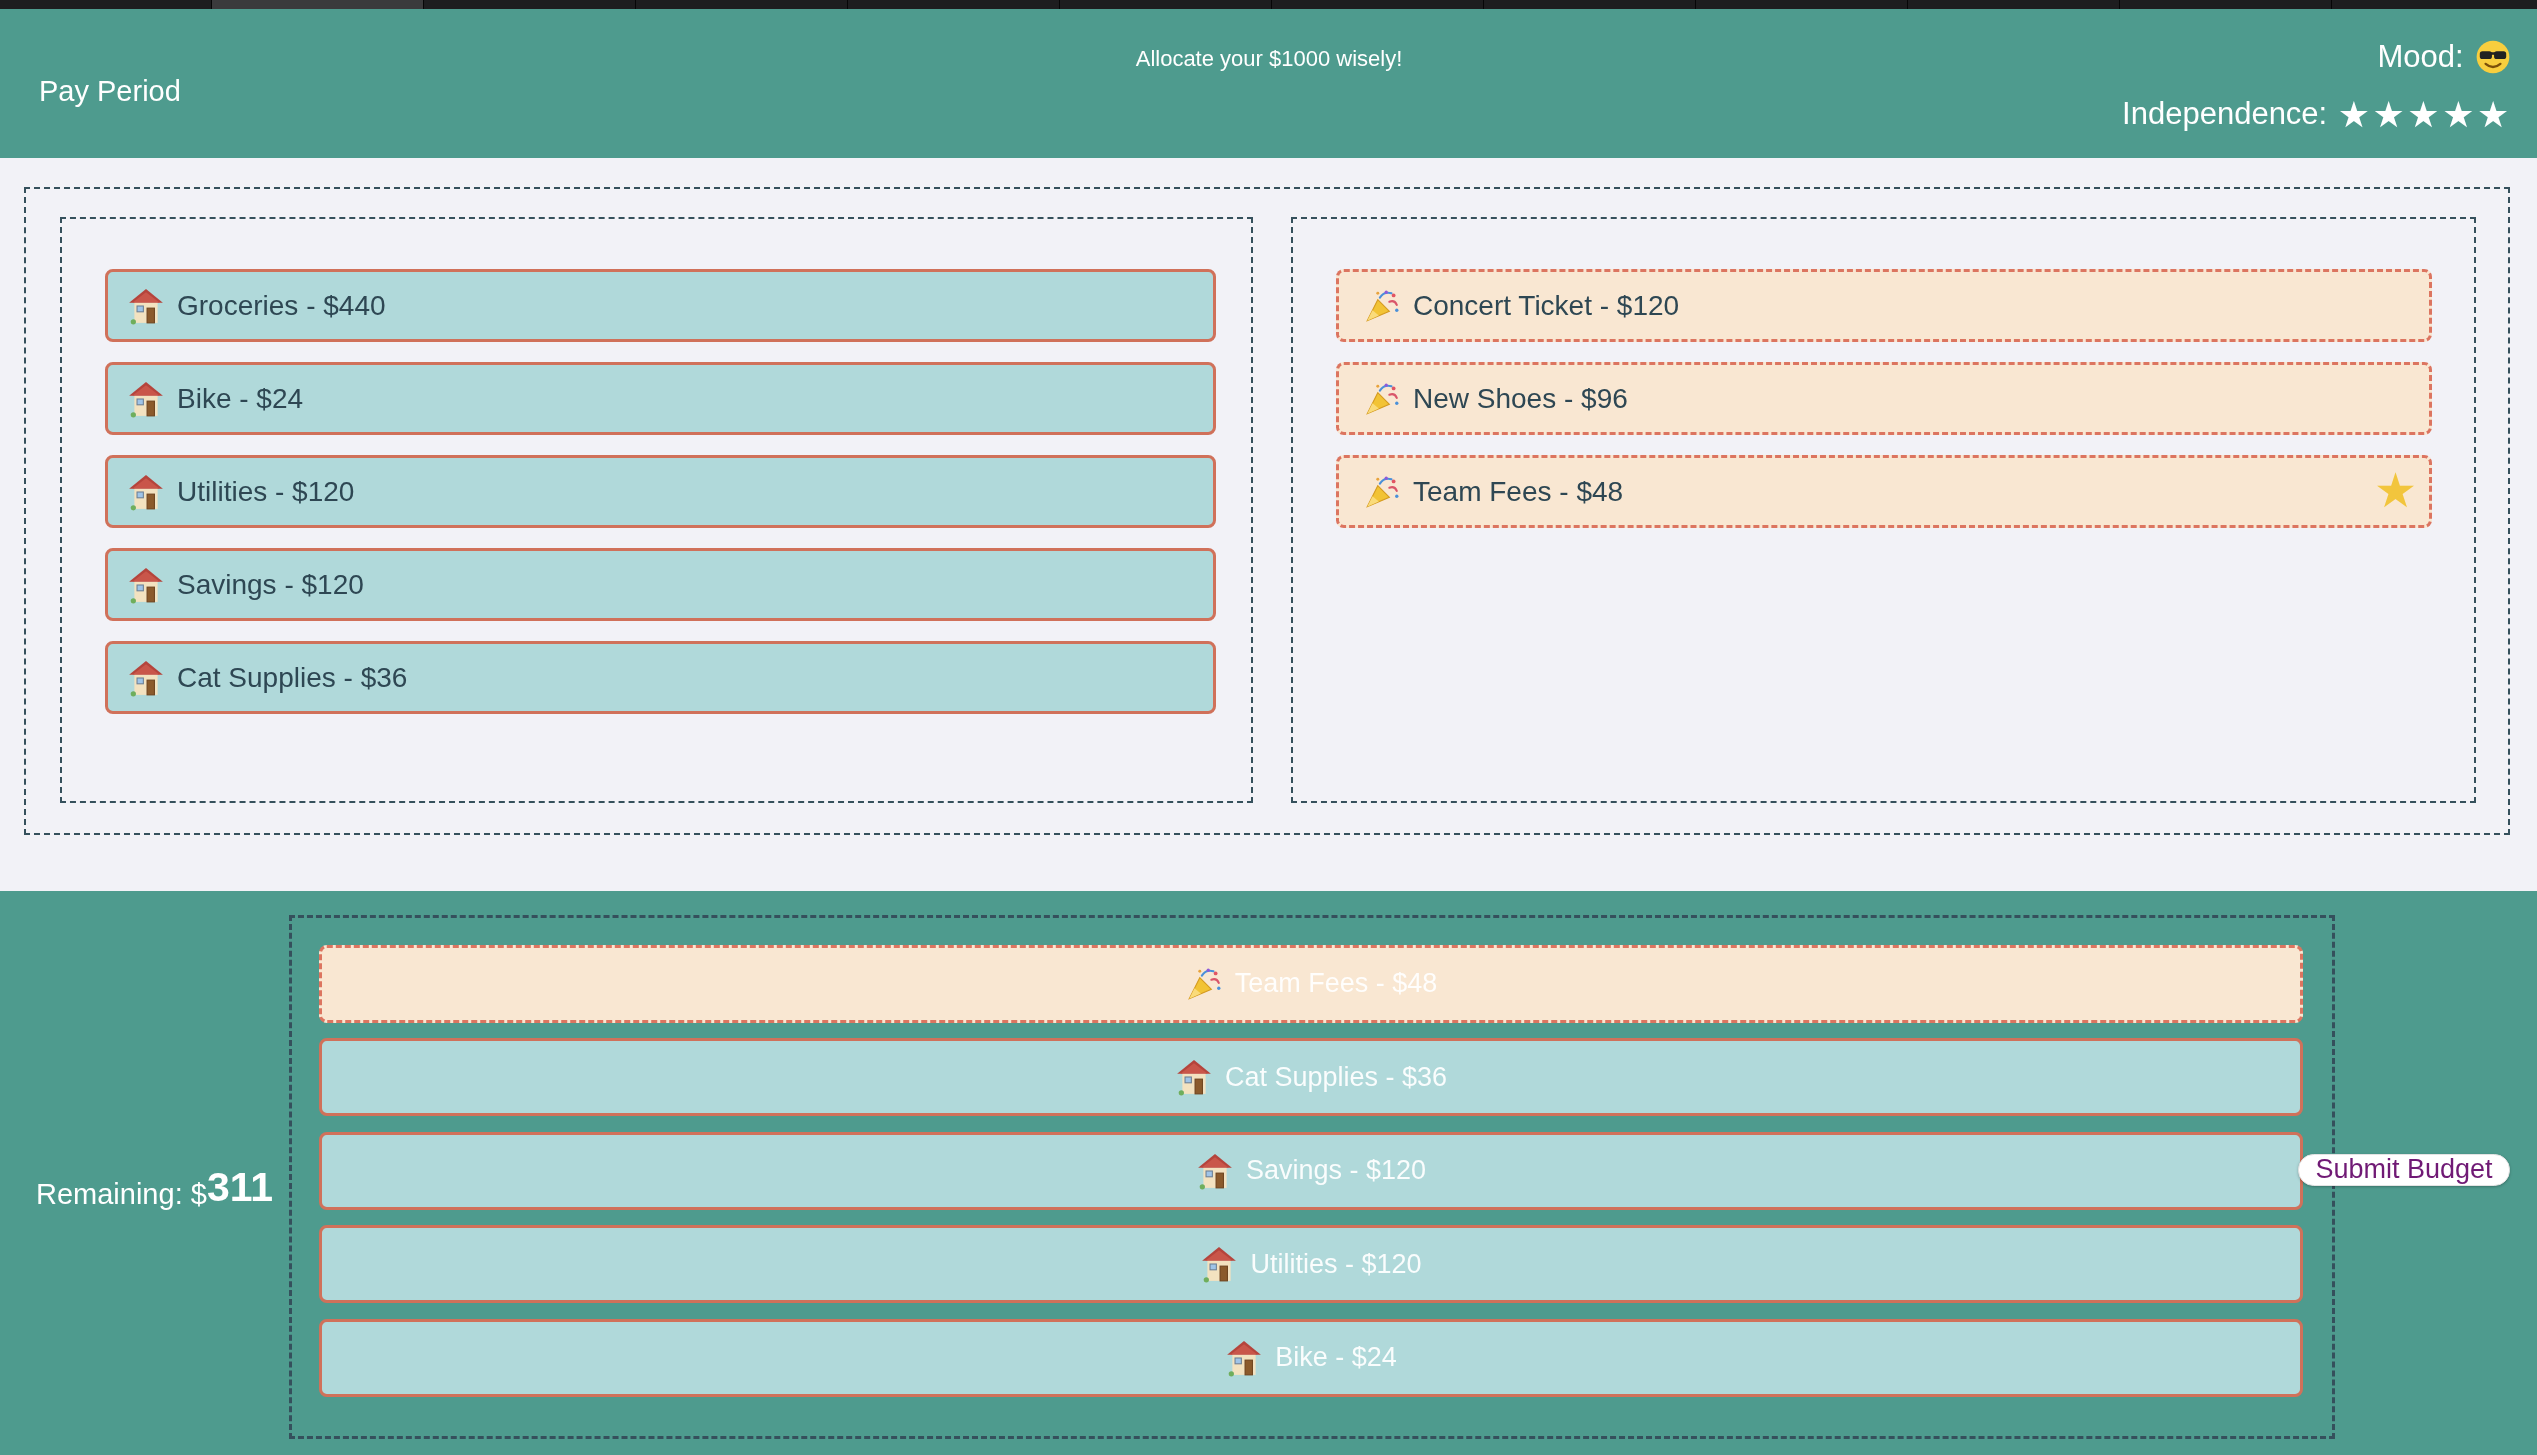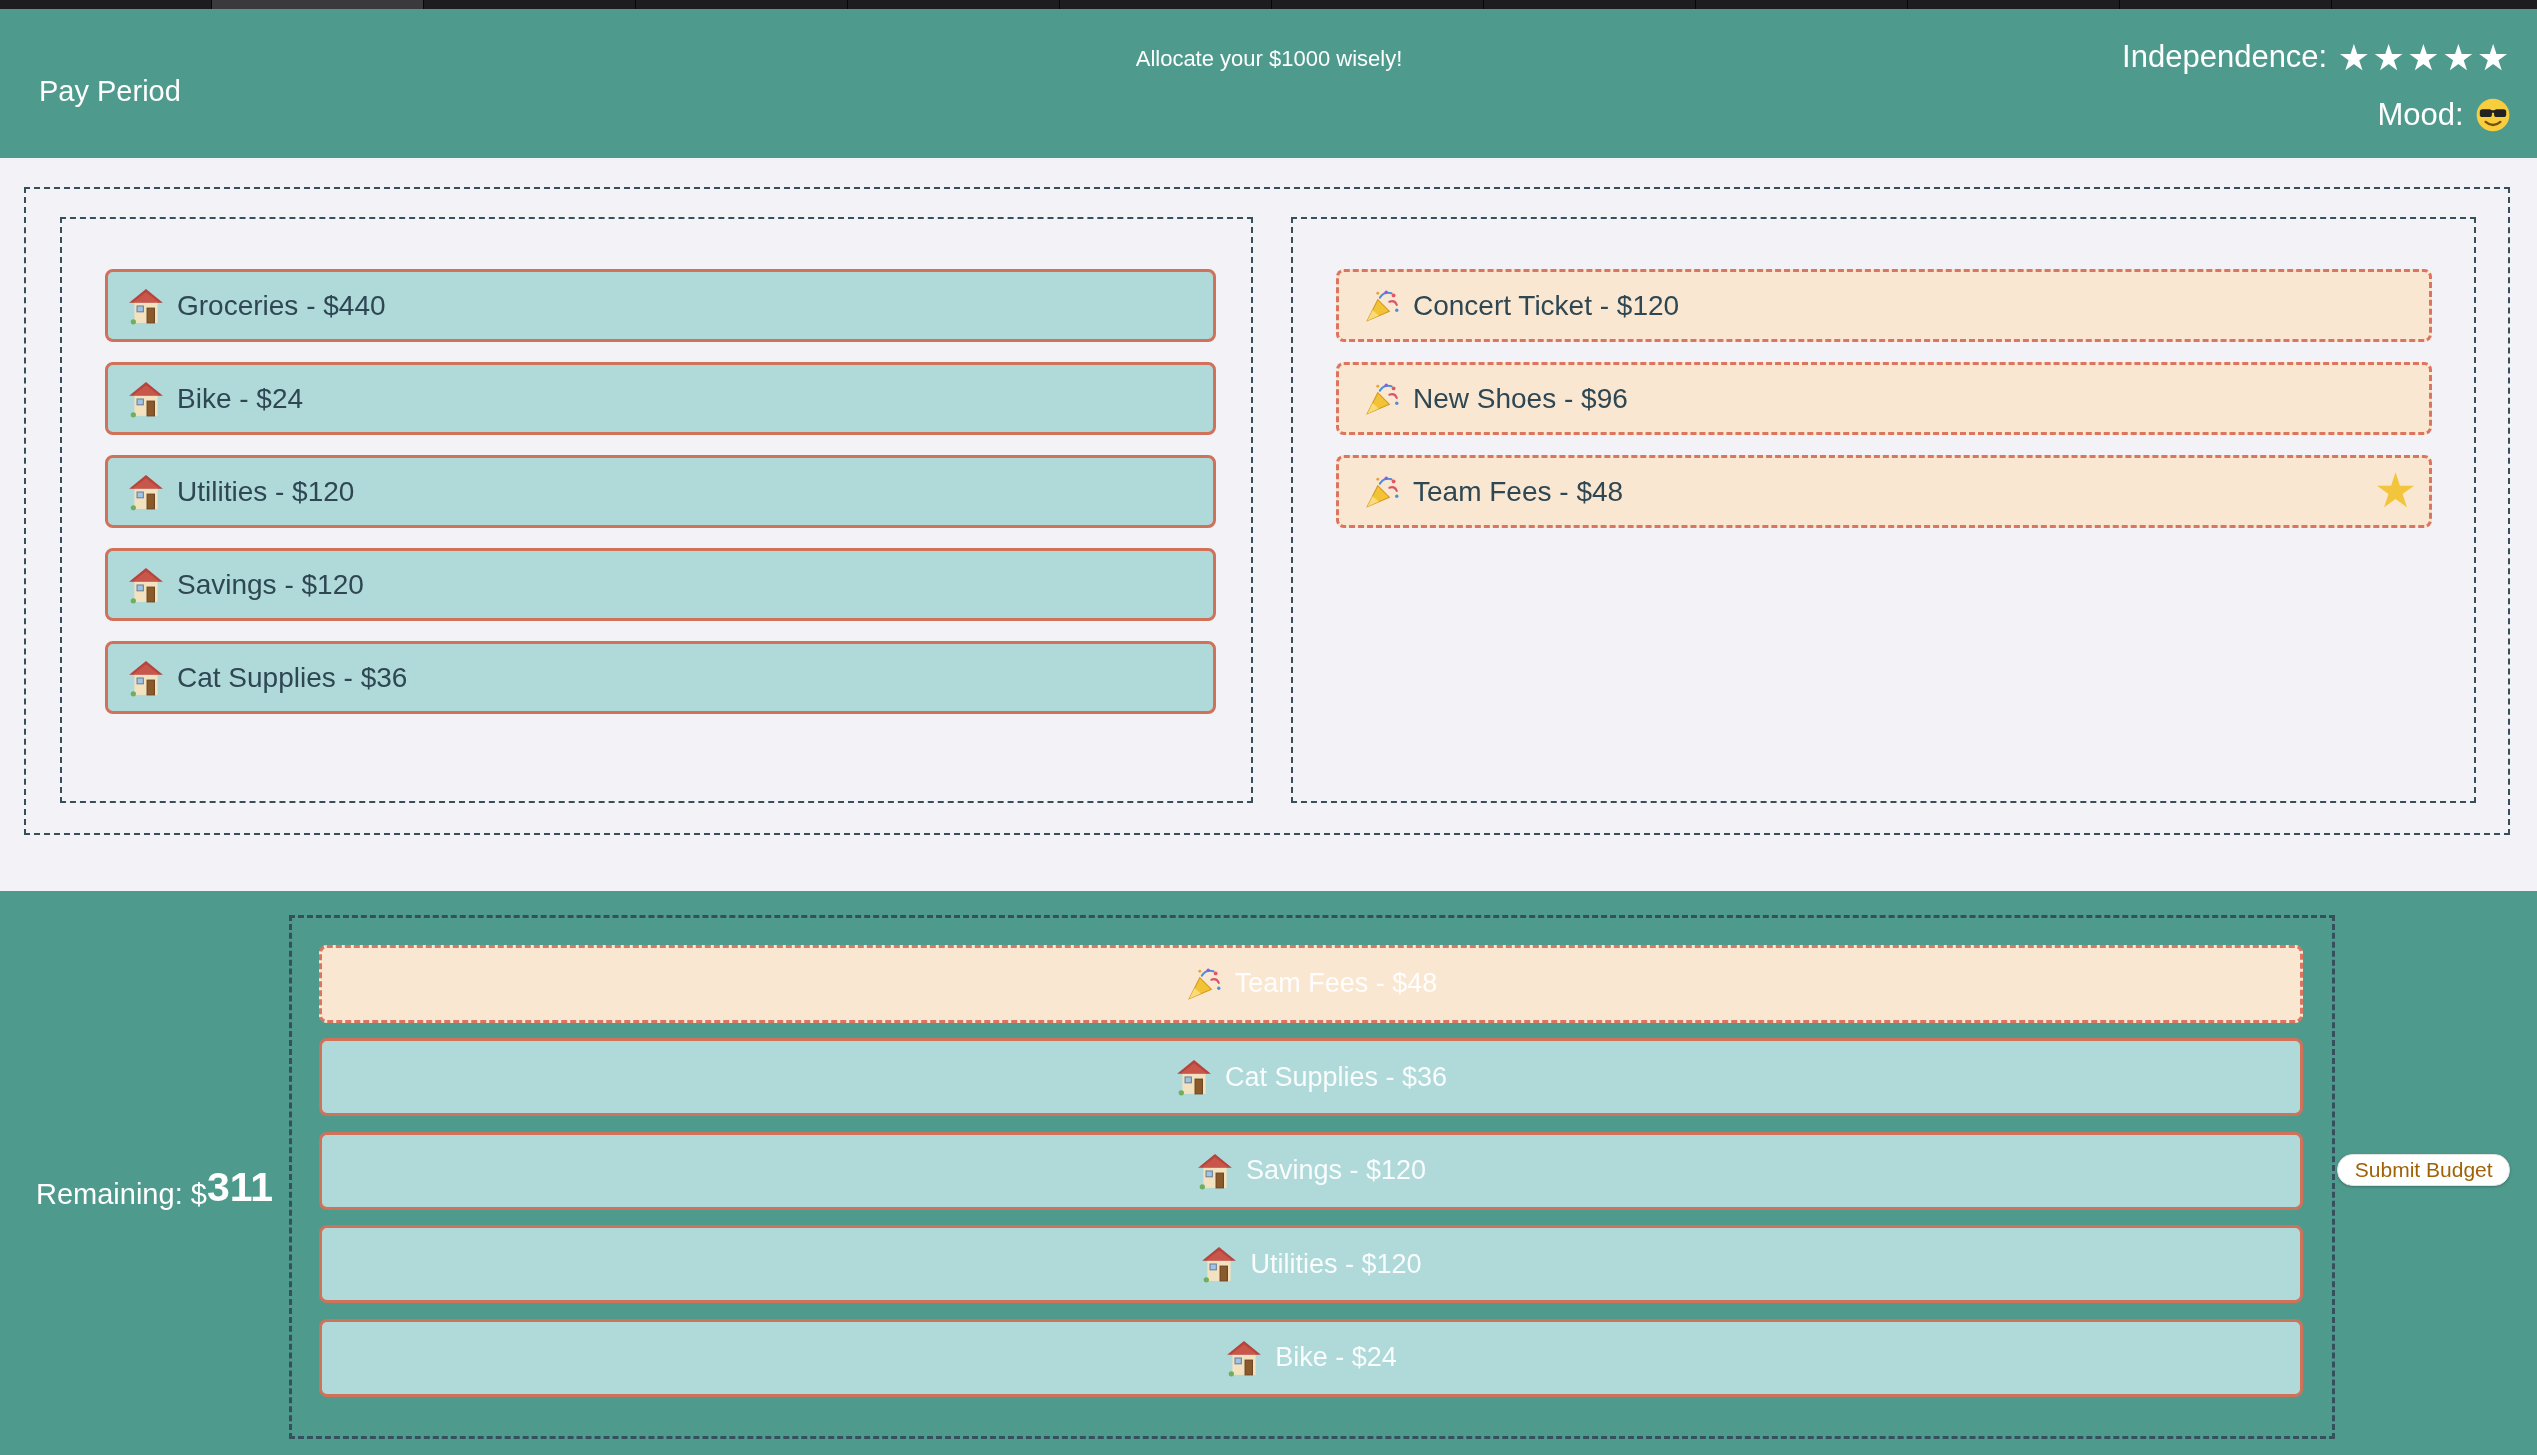--- a/index.html
+++ b/index.html
@@ -76,54 +76,54 @@
     color:rgba(255,255,255,0.93); font-size:27px;
   }
   .remaining {
     position:absolute; left:36px; top:273px; color:#ffffff;
     font-size:29px; display:flex; align-items:flex-end; white-space:nowrap;
   }
   .remaining .value { font-size:41px; font-weight:bold; }
   .submit-btn {
     position:absolute; right:28px; top:263px; height:32px; padding:0 16.4px;
     border:0.9px solid #e3e3e3; border-radius:15.5px; background:#ffffff;
-    color:#a16207; font-size:21px; font-family:inherit;
+    color:#701a75; font-size:27px; font-family:inherit;
     box-shadow:0 0.9px 2.6px rgba(0,0,0,0.25); cursor:pointer;
     display:flex; align-items:center;text-align:right;
   }
 </style>
 </head>
 <body>
 
 <div class="tab-strip">
   <div class="active-tab"></div>
 </div>
 
 <header>
   <div class="pay-period">Pay Period</div>
   <div class="title-wrap">
     <div class="subtitle">Allocate your $1000 wisely!</div>
   </div>
   <div class="status">
-    <div class="status-row">
-      <span>Independence:</span>
-      <span class="stars">★★★★★</span>
-    </div>
     <div class="status-row">
       <span>Mood:</span>
       <span class="mood-icon">
         <svg viewBox="0 0 36 36">
           <circle cx="18" cy="18" r="15.5" fill="#f8ce3e"></circle>
           <rect x="5.5" y="12.5" width="11.5" height="7.5" rx="2.5" fill="#222222"></rect>
           <rect x="19" y="12.5" width="11.5" height="7.5" rx="2.5" fill="#222222"></rect>
           <rect x="15" y="13.5" width="6" height="2.4" fill="#222222"></rect>
           <path d="M11,24.5 Q18,30.5 25,24.5" stroke="#7a4f09" stroke-width="2.2" fill="none" stroke-linecap="round"></path>
         </svg>
       </span>
     </div>
+    <div class="status-row">
+      <span>Independence:</span>
+      <span class="stars">★★★★★</span>
+    </div>
   </div>
 </header>
 
 <main>
   <div class="board">
     <section class="panel panel-needs">
       <div class="panel-items">
           <div class="item need">
             <span class="icon">
               <svg viewBox="0 0 36 36">

